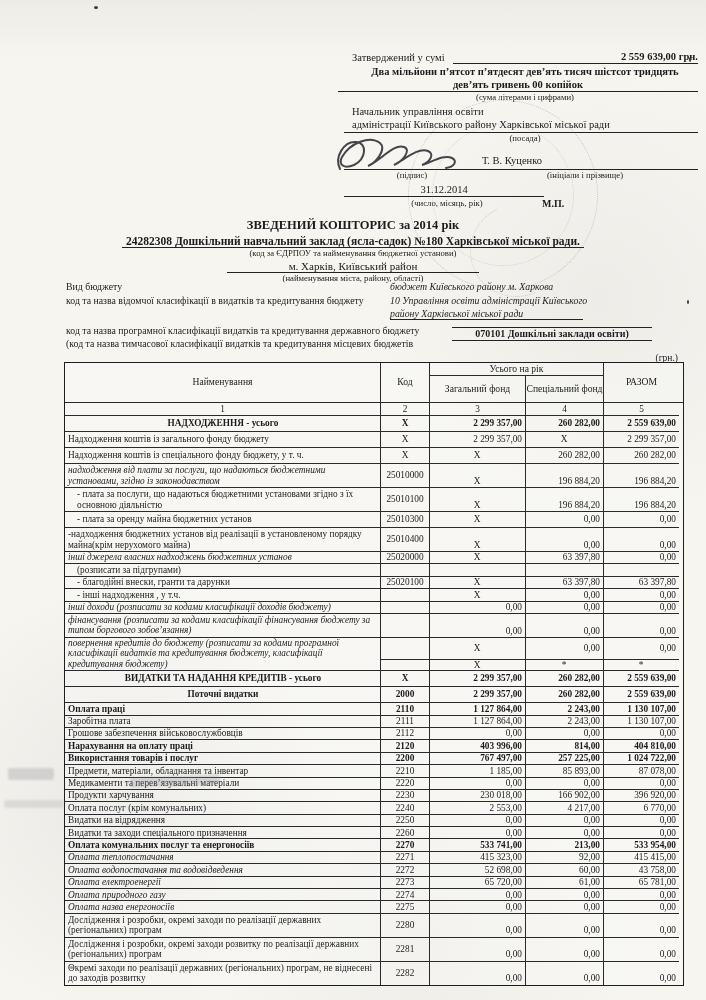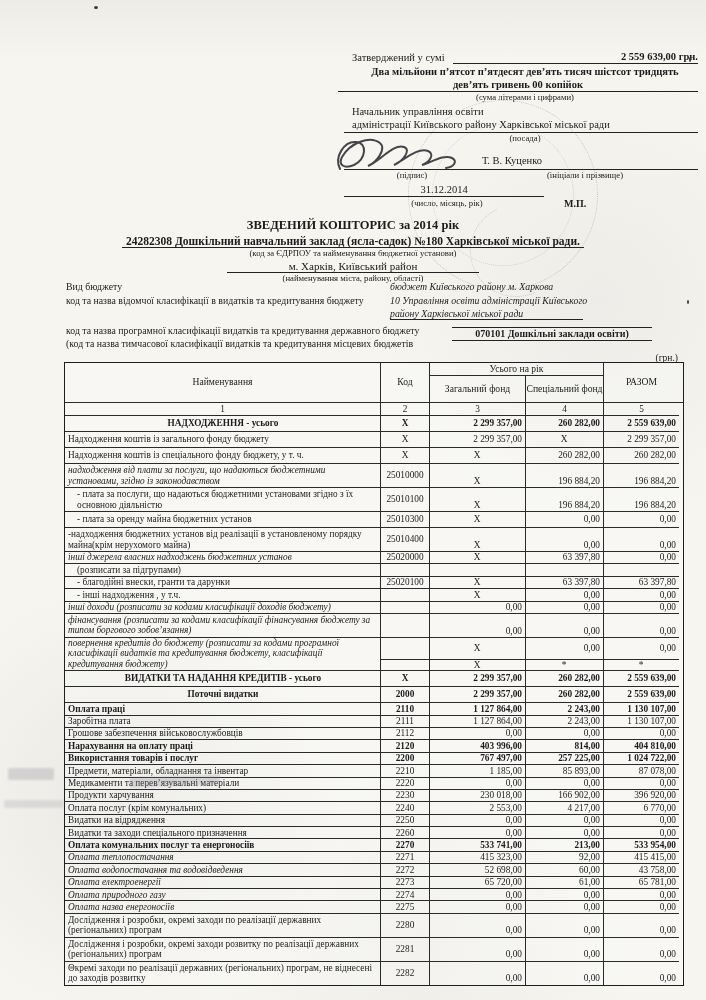--- a/index.html
+++ b/index.html
@@ -33,21 +33,21 @@
   .apr-pos2{border-bottom:1.2px solid #222;margin-left:-8px;padding-left:8px;}
   .sig-zone{position:relative;height:26px;border-bottom:1.4px solid #222;margin-left:-8px;}
   .sig-name{position:absolute;left:138px;bottom:2px;font-size:10.5px;}
   .sig-svg{position:absolute;left:-14px;top:-14px;}
   .sig-caps{display:flex;font-size:8.7px;}
   .sig-caps .c1{width:120px;text-align:center;}
   .sig-caps .c2{flex:1;text-align:center;}
   .date-row{width:200px;text-align:center;border-bottom:1.2px solid #222;margin-left:-8px;margin-top:2px;}
   .date-caps{display:flex;font-size:8.7px;margin-top:1px;}
   .date-caps .c1{width:190px;text-align:center;}
-  .date-caps .c2{margin-left:22px;font-size:10px;font-weight:600;}
+  .date-caps .c2{font-size:10px;font-weight:600;}
   
   .seal{border-radius:50%;pointer-events:none;}
   .seal.big{left:408px;top:100px;width:188px;height:188px;border:1.5px dotted rgba(95,100,118,0.30);}
   .seal.mid{left:432px;top:124px;width:140px;height:140px;border:1.2px dotted rgba(95,100,118,0.22);}
   .seal.arc{left:470px;top:205px;width:90px;height:90px;border:1.3px dotted rgba(95,100,118,0.26);
             border-right-color:transparent;border-top-color:transparent;transform:rotate(20deg);}
   
   .titleblock{left:0;top:218px;width:706px;text-align:center;}
   .t1{font-size:12.5px;font-weight:bold;}
   .t2{font-size:11.5px;font-weight:bold;margin-top:2px;}

